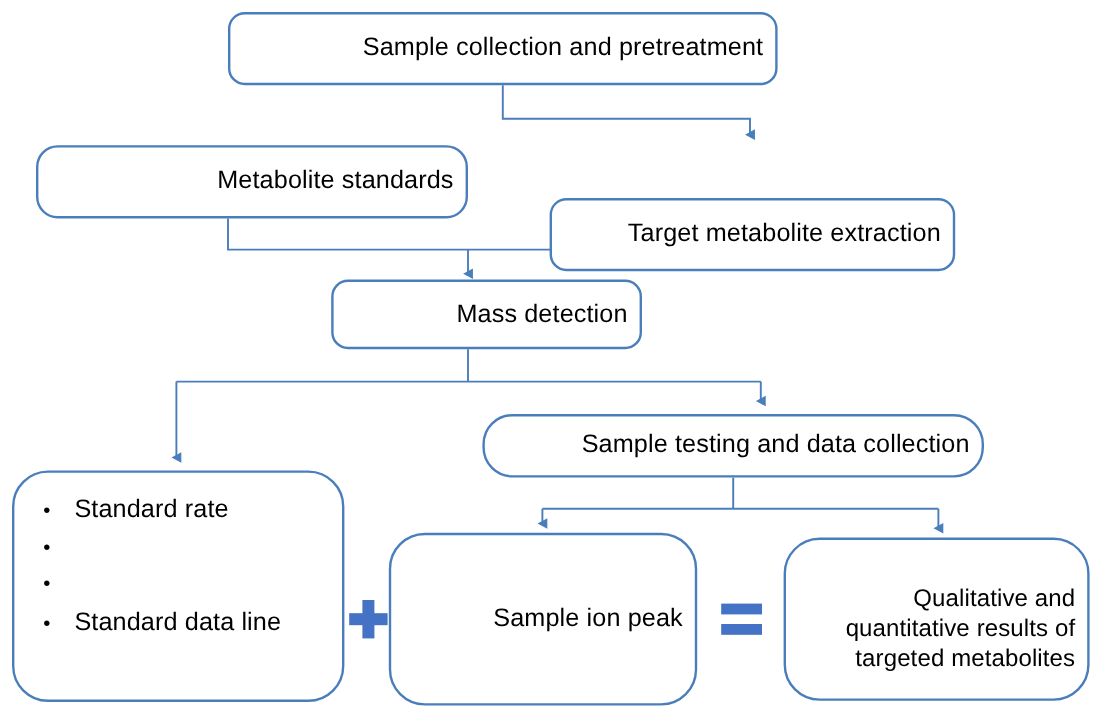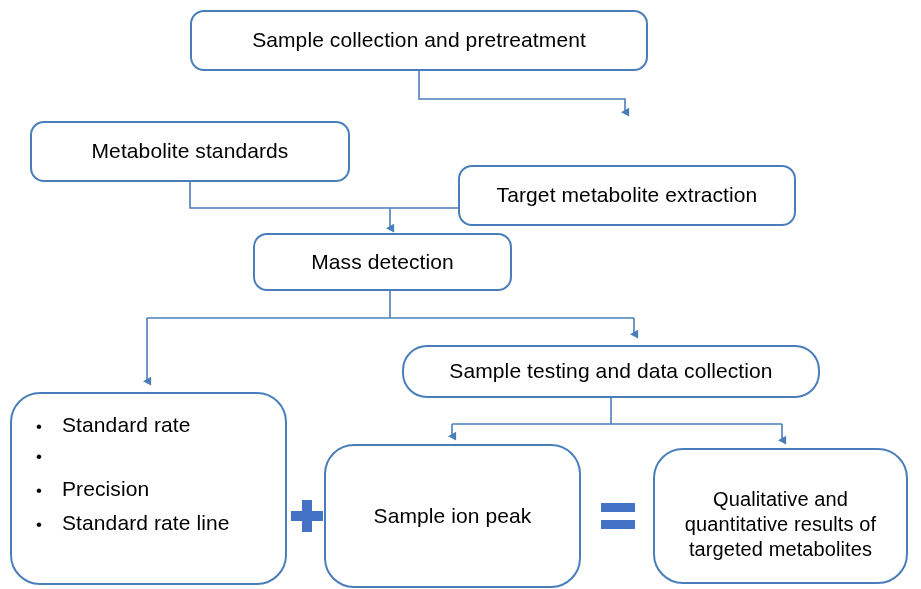--- a/index.html
+++ b/index.html
@@ -28,21 +28,21 @@
     pointer-events: none;
   }
   .node {
     position: absolute;
     box-sizing: border-box;
     background: #ffffff;
     border: 2.2px solid #4a7ebb;
     display: flex;
     align-items: center;
     justify-content: center;
-    text-align: center;
+    text-align: right;
     color: #000000;
     font-size: 21px;
     line-height: 1.18;
     letter-spacing: 0.1px;
     padding: 2px 10px;
   }
   .node.r-small { border-radius: 14px; }
   .node.r-large { border-radius: 30px; }
   .node-label {
     display: block;
@@ -153,52 +153,51 @@
       <path d="M 452 424 L 782 424"></path>
       <path d="M 452 424 L 452 436" marker-end="url(#arrowhead)"></path>
       <path d="M 782 424 L 782 440" marker-end="url(#arrowhead)"></path>
     </g>
   </svg>
 
   <div class="node r-small" style="left:190px; top:10px; width:458px; height:61px;">
     <span class="node-label">Sample collection and pretreatment</span>
   </div>
 
-  <div class="node r-small" style="left:30px; top:121px; width:320px; height:61px;">
+  <div class="node r-small" style="left:30px; top:121px; width:360px; height:61px;border-radius:18px;">
     <span class="node-label">Metabolite standards</span>
   </div>
 
   <div class="node r-small" style="left:458px; top:121px; width:338px; height:61px;margin-top:44px;">
     <span class="node-label">Target metabolite extraction</span>
   </div>
 
-  <div class="node r-small" style="left:253px; top:233px; width:259px; height:58px;">
+  <div class="node r-small" style="left:276px; top:233px; width:259px; height:58px;">
     <span class="node-label">Mass detection</span>
   </div>
 
   <div class="node r-small" style="left:402px; top:345px; width:418px; height:53px;border-radius:25px;">
     <span class="node-label">Sample testing and data collection</span>
   </div>
 
   <div class="node r-large bullets" style="left:10px; top:392px; width:277px; height:193px;">
     <ul class="bullet-list">
       <li>
         <span class="bullet-dot">•</span>
         <span class="bullet-text">Standard rate</span>
       </li>
       <li>
         <span class="bullet-dot">•</span>
       </li>
       <li>
         <span class="bullet-dot">•</span>
-        <span class="bullet-text">Precision</span>
-      </li>
-      <li>
-        <span class="bullet-dot">•</span>
-        <span class="bullet-text">Standard rate line</span>
+      </li>
+      <li>
+        <span class="bullet-dot">•</span>
+        <span class="bullet-text">Standard data line</span>
       </li>
     </ul>
   </div>
 
   <div class="operator op-plus" style="left:291px; top:500px;">
     <span class="bar-h"></span>
     <span class="bar-v"></span>
   </div>
 
   <div class="node r-large" style="left:324px; top:444px; width:257px; height:144px;">

